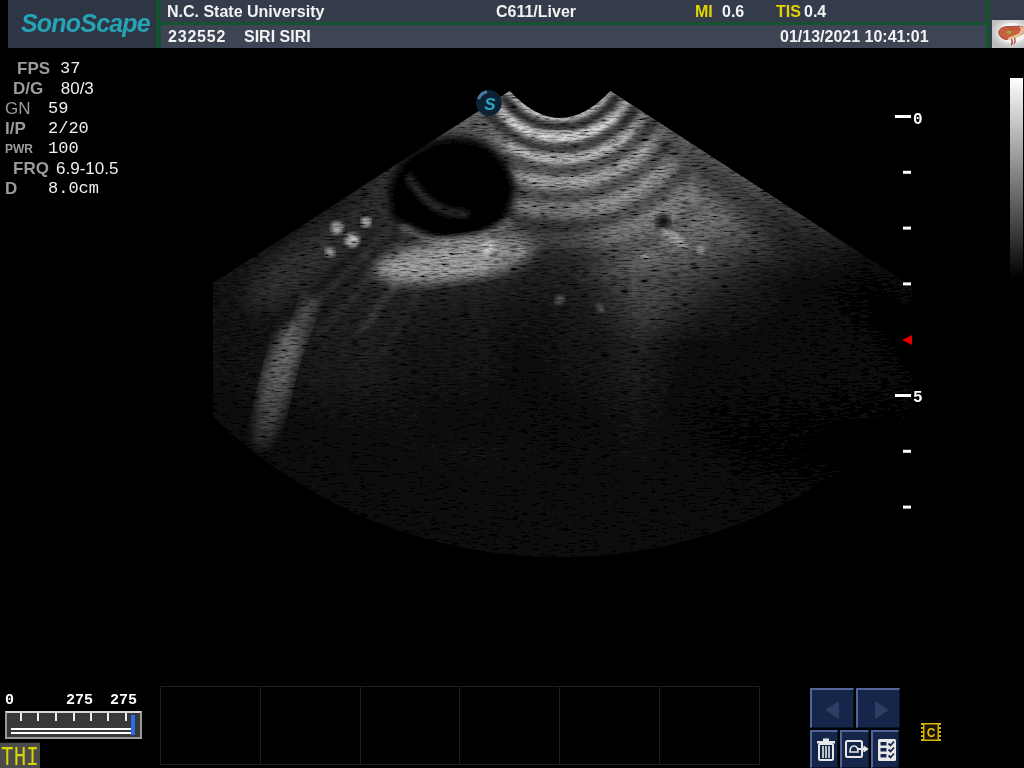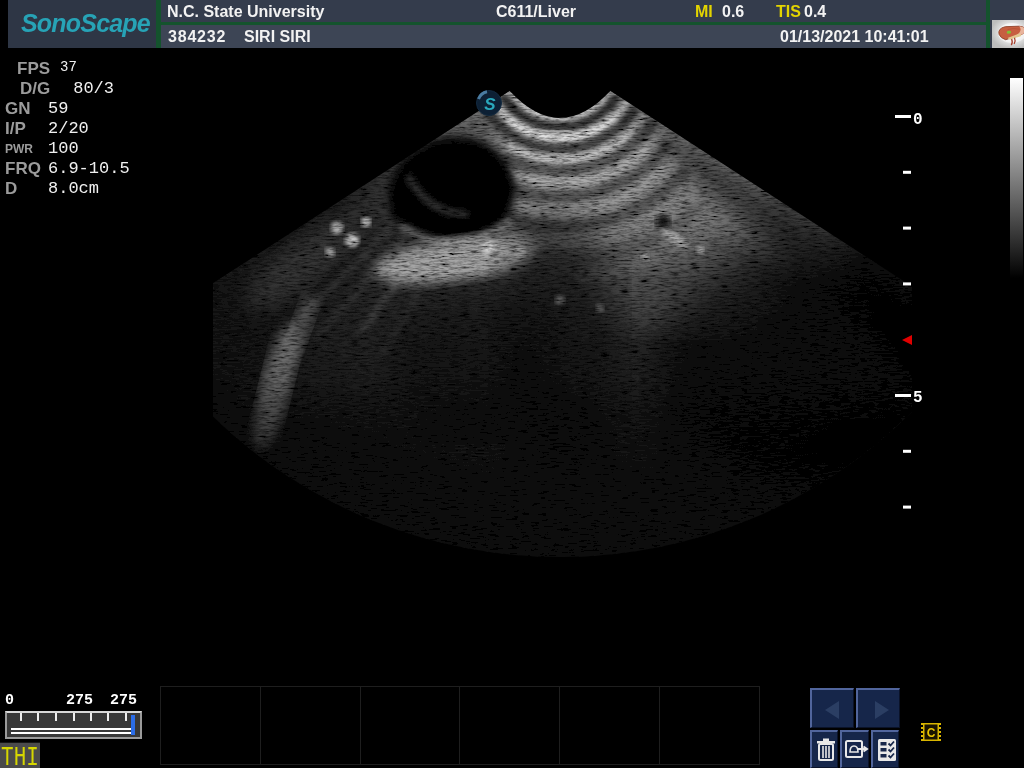--- a/index.html
+++ b/index.html
@@ -25,31 +25,31 @@
         <path d="M14 8 Q20 7 26 9" stroke="#a84a30" stroke-width="0.8" fill="none" opacity="0.7"></path>
       </g>
     </svg>
   </div>
   <div class="tb" style="left:159px;top:3px">N.C. State University</div>
   <div class="tb" style="left:488px;top:3px">C611/Liver</div>
   <div class="tb" style="left:687px;top:3px;color:#e3d400">MI</div>
   <div class="tb" style="left:714px;top:3px">0.6</div>
   <div class="tb" style="left:768px;top:3px;color:#e3d400">TIS</div>
   <div class="tb" style="left:796px;top:3px">0.4</div>
-  <div class="tb" style="left:160px;top:28px;letter-spacing:0.8px">384232</div>
+  <div class="tb" style="left:160px;top:28px;letter-spacing:0.8px">232552</div>
   <div class="tb" style="left:236px;top:28px">SIRI SIRI</div>
   <div class="tb" style="left:772px;top:28px">01/13/2021 10:41:01</div>
 </div>
 <div style="position:absolute;left:5px;top:59px">
-    <div style="position:absolute;top:0px;left:12px;width:200px;height:20px"><span style="font-family:'Liberation Sans',sans-serif;font-weight:bold;font-size:17px;color:#9b9b9b">FPS</span><span style="position:absolute;left:43px;font-family:'Liberation Mono',monospace;font-size:14px;color:#f0f0f0">37</span></div>
-    <div style="position:absolute;top:20px;left:15px;width:200px;height:20px"><span style="font-family:'Liberation Sans',sans-serif;font-weight:bold;font-size:17px;color:#9b9b9b">D/G</span><span style="position:absolute;left:43px;font-family:Liberation Mono, monospace;font-size:17px;color:#f0f0f0">&nbsp;80/3</span></div>
-    <div style="position:absolute;top:40px;left:0;width:200px;height:20px"><span style="font-family:'Liberation Sans',sans-serif;font-weight:bold;font-size:17px;color:#9b9b9b">GN</span><span style="position:absolute;left:43px;font-family:'Liberation Mono',monospace;font-size:17px;color:#f0f0f0">59</span></div>
+    <div style="position:absolute;top:0px;left:12px;width:200px;height:20px"><span style="font-family:'Liberation Sans',sans-serif;font-weight:bold;font-size:17px;color:#9b9b9b">FPS</span><span style="position:absolute;left:43px;font-family:'Liberation Mono',monospace;font-size:17px;color:#f0f0f0">37</span></div>
+    <div style="position:absolute;top:20px;left:8px;width:200px;height:20px"><span style="font-family:'Liberation Sans',sans-serif;font-weight:bold;font-size:17px;color:#9b9b9b">D/G</span><span style="position:absolute;left:43px;font-family:Liberation Sans, sans-serif;font-size:17px;color:#f0f0f0">&nbsp;80/3</span></div>
+    <div style="position:absolute;top:40px;left:0;width:200px;height:20px"><span style="font-family:'Liberation Sans',sans-serif;font-weight:normal;font-size:17px;color:#9b9b9b">GN</span><span style="position:absolute;left:43px;font-family:'Liberation Mono',monospace;font-size:17px;color:#f0f0f0">59</span></div>
     <div style="position:absolute;top:60px;left:0;width:200px;height:20px"><span style="font-family:'Liberation Sans',sans-serif;font-weight:bold;font-size:17px;color:#9b9b9b">I/P</span><span style="position:absolute;left:43px;font-family:'Liberation Mono',monospace;font-size:17px;color:#f0f0f0">2/20</span></div>
     <div style="position:absolute;top:80px;left:0;width:200px;height:20px"><span style="font-family:'Liberation Sans',sans-serif;font-weight:bold;font-size:12px;color:#9b9b9b">PWR</span><span style="position:absolute;left:43px;font-family:'Liberation Mono',monospace;font-size:17px;color:#f0f0f0">100</span></div>
-    <div style="position:absolute;top:100px;left:0;width:200px;height:20px"><span style="font-family:'Liberation Sans',sans-serif;font-weight:bold;font-size:17px;color:#9b9b9b">FRQ</span><span style="position:absolute;left:43px;font-family:Liberation Mono, monospace;font-size:17px;color:#f0f0f0">6.9-10.5</span></div>
+    <div style="position:absolute;top:100px;left:8px;width:200px;height:20px"><span style="font-family:'Liberation Sans',sans-serif;font-weight:bold;font-size:17px;color:#9b9b9b">FRQ</span><span style="position:absolute;left:43px;font-family:Liberation Sans, sans-serif;font-size:17px;color:#f0f0f0">6.9-10.5</span></div>
     <div style="position:absolute;top:120px;left:0;width:200px;height:20px"><span style="font-family:'Liberation Sans',sans-serif;font-weight:bold;font-size:17px;color:#9b9b9b">D</span><span style="position:absolute;left:43px;font-family:'Liberation Mono',monospace;font-size:17px;color:#f0f0f0">8.0cm</span></div>
   </div>
 <svg width="1024" height="768" viewBox="0 0 1024 768" style="position:absolute;left:0;top:0">
   <defs>
     <clipPath id="fanclip">
         <path d="M 509.7 90.7 Q 560 145 610.3 90.7 L 912.0 286.6 L 912.0 411.7 A 499.0 499.0 0 0 1 213.0 416.6 L 213.0 283.3 Z"></path>
       </clipPath>
     <linearGradient id="graybar" x1="0" y1="0" x2="0" y2="1">
       <stop offset="0" stop-color="#ffffff"></stop>
       <stop offset="1" stop-color="#000000"></stop>

